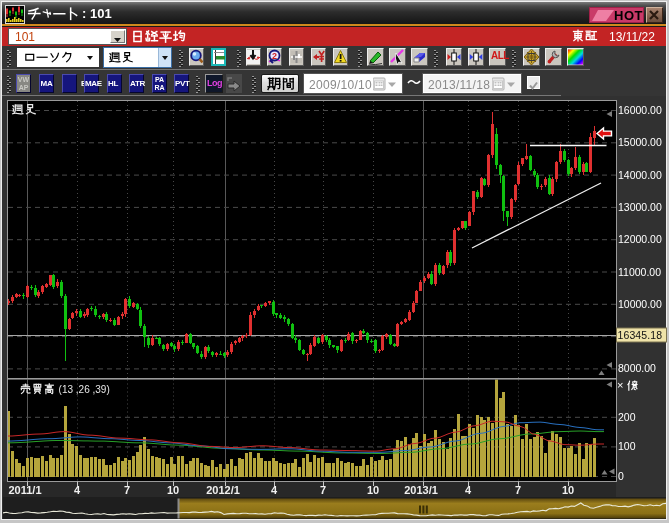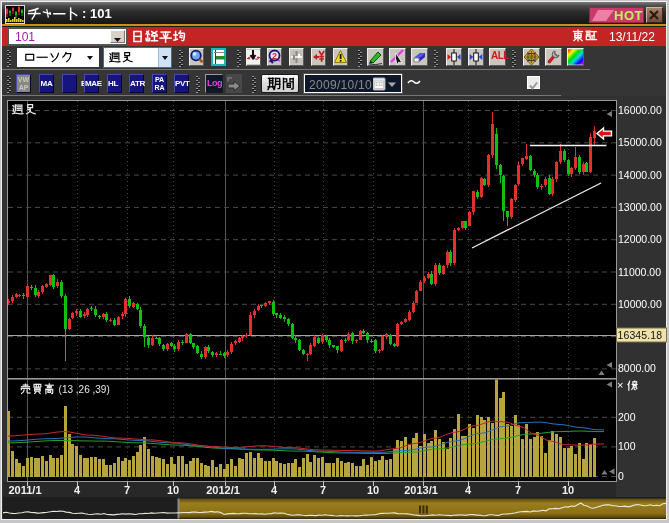--- a/index.html
+++ b/index.html
@@ -708,27 +708,27 @@
         <g transform="translate(66.6,7.5) scale(1.042)" stroke="#fff" stroke-width="1.44" fill="none" stroke-linecap="square">
           <path d="M3.9,0.6 L3.9,11.4"></path>
           <path d="M3.9,4.2 Q6.6,5.2 9.6,7.6"></path>
         </g>
         <text x="82.1" y="18" fill="#fff" style="font-family:'Liberation Sans';font-size:13px;font-weight:bold">: 101</text>
       </svg>
       <div style="position:absolute;left:589px;top:7px;width:55px;height:16px;background:#c93a68;border:1px solid #a02048;">
         <svg width="26" height="14" style="position:absolute;left:2px;top:1px">
           <path d="M6,1 L22,1 L14,12 L0,12 Z" fill="#ee7fa4"></path>
         </svg>
-        <div style="position:absolute;left:24px;top:0px;font:bold 13px 'Liberation Sans';color:#bef264;letter-spacing:0.5px">HOT</div>
+        <div style="position:absolute;left:24px;top:0px;font:bold 13px 'Liberation Sans';color:#000000;letter-spacing:0.5px">HOT</div>
       </div>
       <div style="position:absolute;left:646px;top:7px;width:17px;height:16px;background:linear-gradient(180deg,#a8836e,#6b4e3c);border:1px solid;border-color:#d0b49e #3a2418 #3a2418 #d0b49e;"><svg width="15" height="14">
           <path d="M3,3 L11,11 M11,3 L3,11" stroke="#2a1a10" stroke-width="2.2"></path>
         </svg></div>
       <div style="position:absolute;left:8px;top:28px;width:119px;height:17px;background:#fff;border:1px solid #555;">
-        <div style="position:absolute;left:6px;top:1px;font:12px 'Liberation Sans';color:#a21caf">101</div>
+        <div style="position:absolute;left:6px;top:1px;font:12px 'Liberation Sans';color:#c2410c">101</div>
         <div style="position:absolute;right:1px;top:1px;width:15px;height:13px;background:#d6d2ca;border:1px solid;border-color:#fff #777 #777 #fff"><svg width="13" height="12">
             <path d="M3,5 l3.5,4 l3.5,-4 z" fill="#111"></path>
           </svg></div>
       </div>
       <svg width="70" height="17" style="position:absolute;left:130;top:29">
         <g transform="translate(1.0,1.0) scale(1.083)" stroke="#fff" stroke-width="1.38" fill="none" stroke-linecap="square">
           <path d="M2.7,1.4 L9.3,1.4 L9.3,10.6 L2.7,10.6 Z"></path>
           <path d="M2.7,5.9 L9.3,5.9"></path>
         </g>
         <g transform="translate(15.0,1.0) scale(1.083)" stroke="#fff" stroke-width="1.38" fill="none" stroke-linecap="square">
@@ -973,36 +973,52 @@
           <g transform="translate(19.6,2.0) scale(1.125)" stroke="#000" stroke-width="1.20" fill="none" stroke-linecap="square">
             <path d="M1.7,1.2 L1.7,11"></path>
             <path d="M1.7,1.6 L4.5,1.6 L4.5,4.3 L1.7,4.3"></path>
             <path d="M10.3,1.2 L10.3,9.9 Q10.3,11.1 8.9,10.7"></path>
             <path d="M7.5,1.6 L10.3,1.6"></path>
             <path d="M7.5,1.6 L7.5,4.3 L10.3,4.3"></path>
             <path d="M5,5.7 L7.8,5.7 L7.8,9.1 L5,9.1 Z"></path>
             <path d="M5,7.4 L7.8,7.4"></path>
           </g>
         </svg></div>
-      <div style="position:absolute;left:304px;top:73.5px;width:98px;height:19px;background:#0f172a;border:1px solid #fff;outline:1px solid #555;">
+      <div style="position:absolute;left:304px;top:73.5px;width:98px;height:19px;background:#ffffff;border:1px solid #fff;outline:1px solid #555;">
         <div style="position:absolute;left:4px;top:3px;font:12px 'Liberation Sans';color:#8a8a8a;letter-spacing:0.3px">2009/10/10</div>
         <svg width="27" height="17" style="position:absolute;right:1px;top:1px">
           <rect x="0" y="2" width="12" height="12" rx="1" fill="#e8e8e8" stroke="#b0b0b0"></rect>
           <rect x="1.5" y="5" width="9" height="7.5" fill="#fff" stroke="#c8c8c8"></rect>
           <g fill="#c0c0c0">
             <rect x="2.5" y="6" width="2" height="1.5"></rect>
             <rect x="5.5" y="6" width="2" height="1.5"></rect>
             <rect x="8" y="6" width="1.5" height="1.5"></rect>
             <rect x="2.5" y="8.5" width="2" height="1.5"></rect>
             <rect x="5.5" y="8.5" width="2" height="1.5"></rect>
             <rect x="8" y="8.5" width="1.5" height="1.5"></rect>
           </g>
           <path d="M15,6.5 l4,4.5 4,-4.5 z" fill="#a8a8a8"></path>
         </svg>
       </div>
       <div style="position:absolute;left:407px;top:74px;width:14px;height:16px;"><svg width="14" height="16">
           <path d="M1,9 Q4,5 7,8 T13,7" stroke="#fff" stroke-width="1.6" fill="none"></path>
         </svg></div>
+      <div style="position:absolute;left:423px;top:73.5px;width:98px;height:19px;background:#f4f4f4;border:1px solid #fff;outline:1px solid #555;">
+        <div style="position:absolute;left:4px;top:3px;font:12px 'Liberation Sans';color:#8a8a8a;letter-spacing:0.3px">2013/11/18</div>
+        <svg width="27" height="17" style="position:absolute;right:1px;top:1px">
+          <rect x="0" y="2" width="12" height="12" rx="1" fill="#e8e8e8" stroke="#b0b0b0"></rect>
+          <rect x="1.5" y="5" width="9" height="7.5" fill="#fff" stroke="#c8c8c8"></rect>
+          <g fill="#c0c0c0">
+            <rect x="2.5" y="6" width="2" height="1.5"></rect>
+            <rect x="5.5" y="6" width="2" height="1.5"></rect>
+            <rect x="8" y="6" width="1.5" height="1.5"></rect>
+            <rect x="2.5" y="8.5" width="2" height="1.5"></rect>
+            <rect x="5.5" y="8.5" width="2" height="1.5"></rect>
+            <rect x="8" y="8.5" width="1.5" height="1.5"></rect>
+          </g>
+          <path d="M15,6.5 l4,4.5 4,-4.5 z" fill="#a8a8a8"></path>
+        </svg>
+      </div>
       <div style="position:absolute;left:527px;top:76px;width:13px;height:13px;background:#ececec;border:1px solid #fff;"><svg width="11" height="11">
           <path d="M2,5.5 L4.5,8.5 L9,2.5" stroke="#9a9a9a" stroke-width="2" fill="none"></path>
         </svg></div>
       <div style="position:absolute;left:2px;top:95px;width:559px;height:1px;background:#777;"></div>
     </div>
 </div>
 </body></html>

